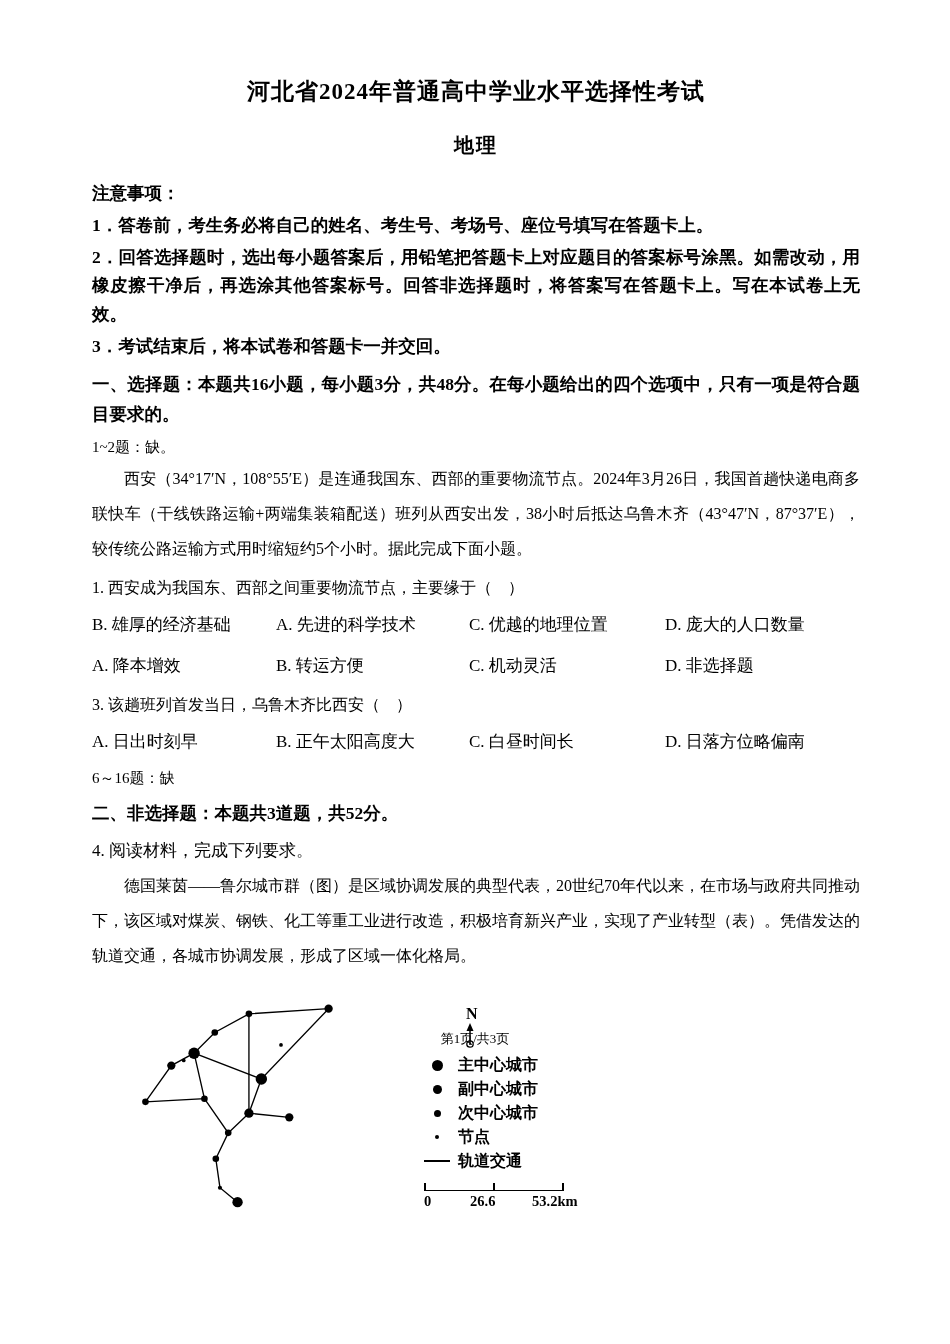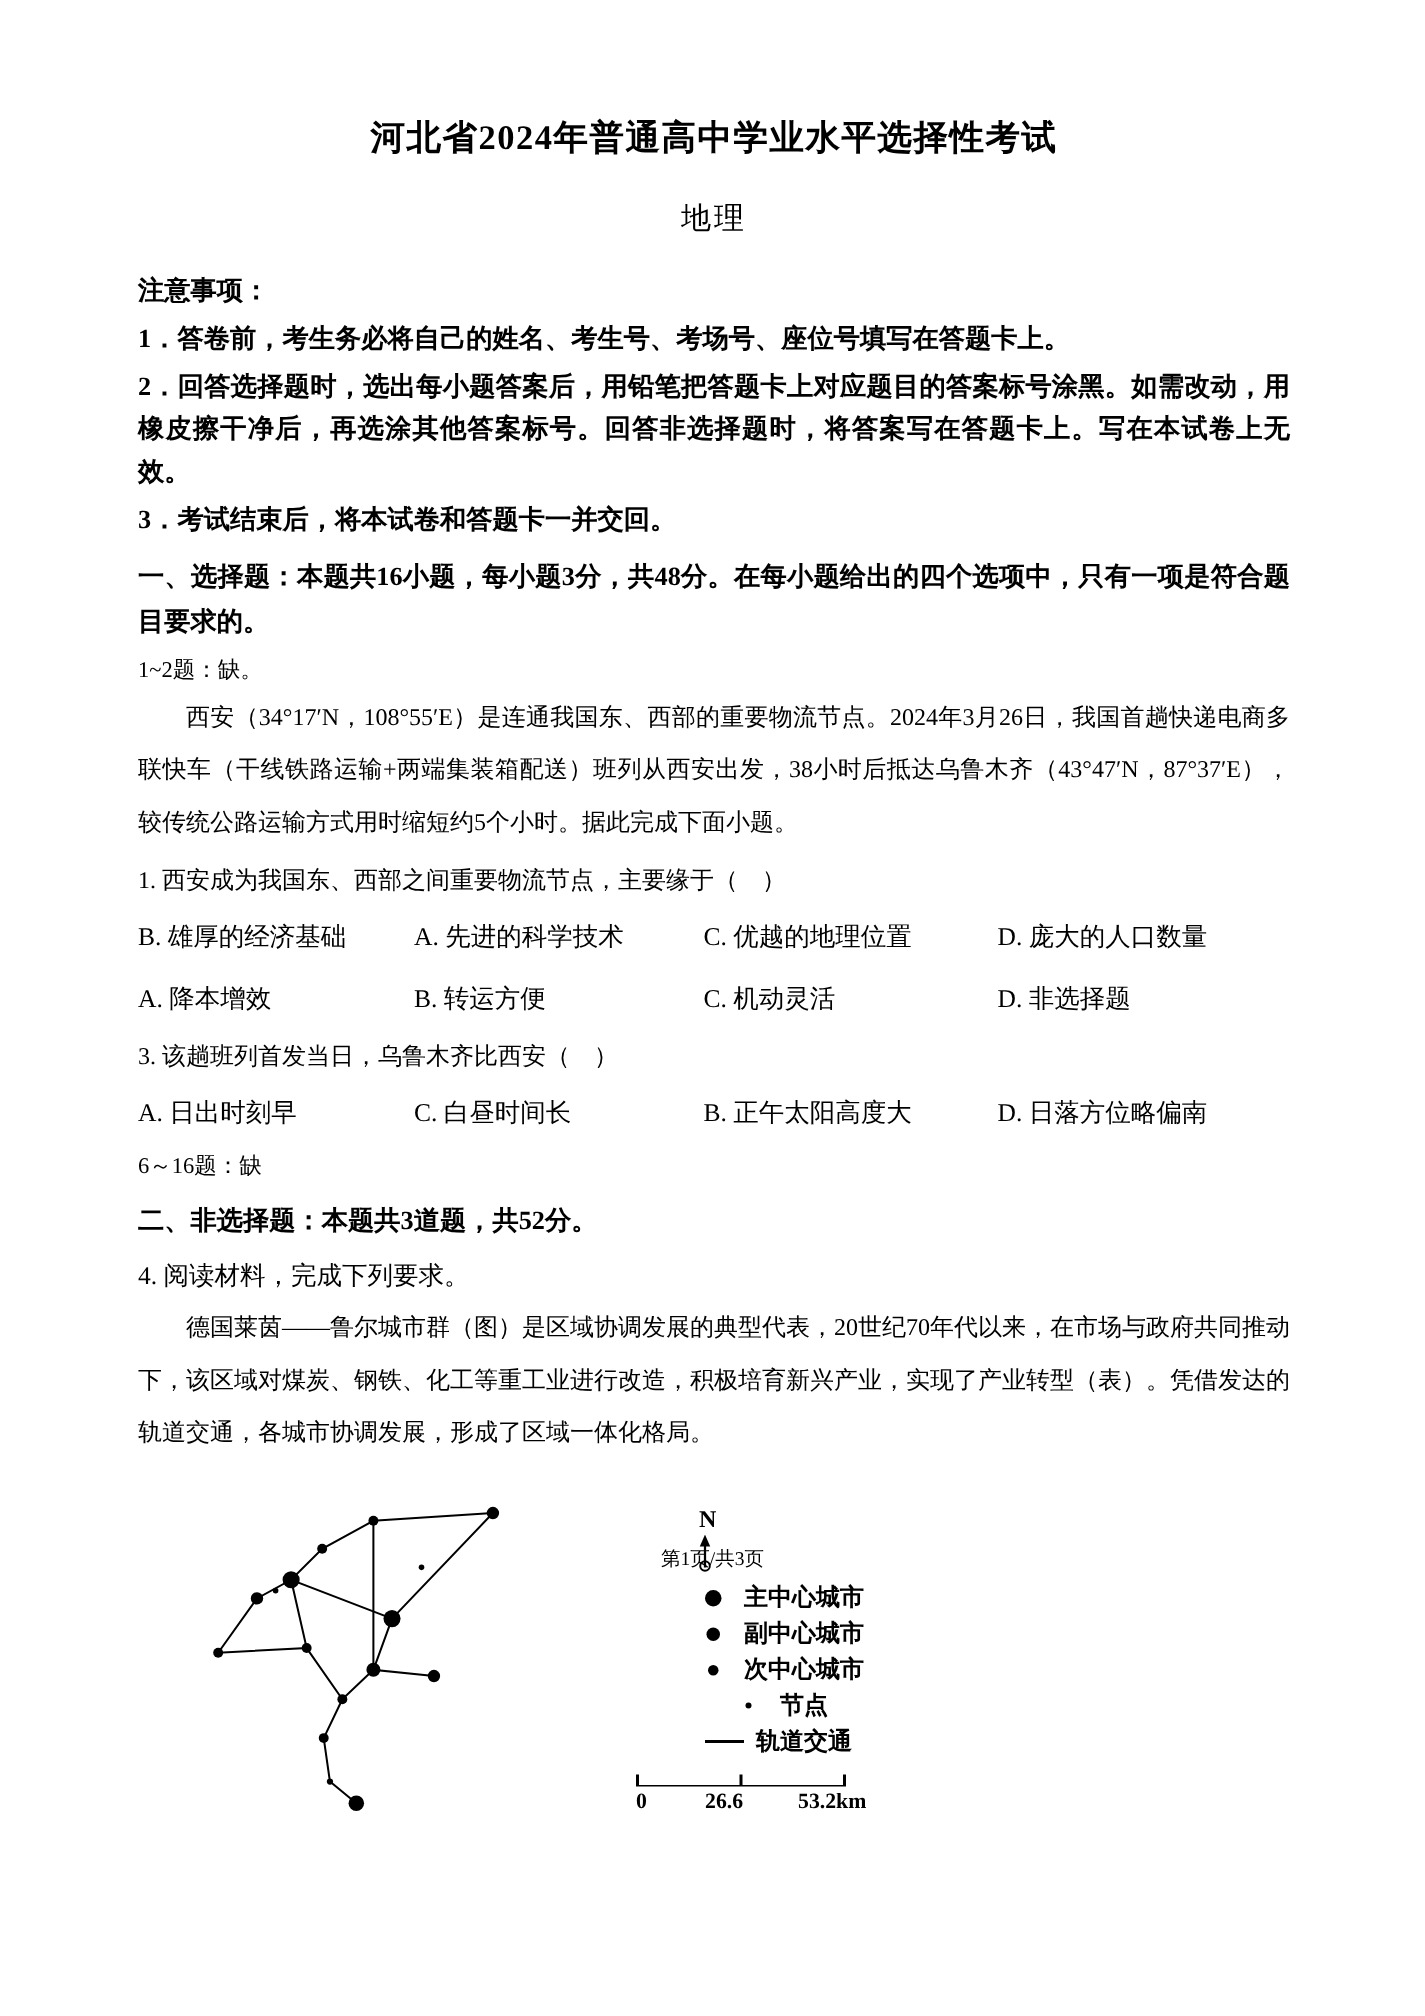--- a/index.html
+++ b/index.html
@@ -10,21 +10,21 @@
     position:relative;
     overflow:hidden;
   }
   .page{position:relative;width:950px;height:1060px;}
   .content{padding:78px 90px 0 92px;}
   .doc-title{
     text-align:center;font-size:23px;font-weight:bold;line-height:1.2;
     margin:0 0 26px 0;letter-spacing:1px;
   }
   .doc-subject{
-    text-align:center;font-size:20px;font-weight:normal;margin:0 0 22px 0;letter-spacing:2px;
+    text-align:center;font-size:20px;font-weight:bold;margin:0 0 22px 0;letter-spacing:2px;
   }
   .notices-heading{font-size:17.5px;font-weight:bold;margin:0 0 6px 0;}
   .notice{font-size:17.5px;font-weight:bold;line-height:1.62;margin:0 0 4px 0;text-align:justify;}
   .section-heading{font-size:17.5px;font-weight:bold;line-height:1.7;margin:10px 0 6px 0;text-align:justify;}
   .missing-note{font-size:15px;line-height:1.5;margin:2px 0 4px 0;}
   .passage{
     font-size:16px;line-height:2.18;margin:0 0 6px 0;text-align:justify;
     text-indent:2em;
   }
   .question-block{margin:4px 0 2px 0;}
@@ -38,21 +38,21 @@
     margin:14px 0 0 14px;
     display:flex;align-items:flex-start;
   }
   .network-wrap{width:290px;height:238px;}
   .legend{
     margin-left:28px;margin-top:18px;width:190px;
     font-size:16px;
   }
   .north{display:flex;flex-direction:column;align-items:flex-start;margin-left:38px;margin-bottom:6px;}
   .north-label{font-weight:bold;font-size:16px;line-height:1;margin-bottom:1px;margin-left:4px;}
-  .legend-item{display:flex;align-items:center;margin:3px 0;font-weight:bold;justify-content:center;}
+  .legend-item{display:flex;align-items:center;margin:3px 0;font-weight:bold;}
   .legend-swatch{width:26px;display:flex;justify-content:center;align-items:center;margin-right:8px;}
   .dot{border-radius:50%;background:#000;display:inline-block;}
   .dot-main{width:11px;height:11px;}
   .dot-sub{width:9px;height:9px;}
   .dot-next{width:7px;height:7px;}
   .dot-node{width:4px;height:4px;}
   .line-swatch{width:26px;border-top:2px solid #000;display:inline-block;margin-right:8px;}
   .scalebar{margin-top:10px;margin-left:0;width:150px;}
   .scale-line{position:relative;height:8px;border-bottom:1.5px solid #000;width:140px;}
   .scale-line .tick{position:absolute;bottom:0;width:1.5px;height:7px;background:#000;}
@@ -105,22 +105,22 @@
           <span>B. 转运方便</span>
           <span>C. 机动灵活</span>
           <span>D. 非选择题</span>
         </div>
       </div>
 
       <div class="question-block">
         <p class="question-stem">3. 该趟班列首发当日，乌鲁木齐比西安（　）</p>
         <div class="options">
           <span>A. 日出时刻早</span>
+          <span>B. 正午太阳高度大</span>
           <span>C. 白昼时间长</span>
-          <span>B. 正午太阳高度大</span>
           <span>D. 日落方位略偏南</span>
         </div>
       </div>
 
       <p class="missing-note">6～16题：缺</p>
     </div>
 
     <div>
       <p class="section-heading">二、非选择题：本题共3道题，共52分。</p>
       <p class="q4-intro">4. 阅读材料，完成下列要求。</p>

